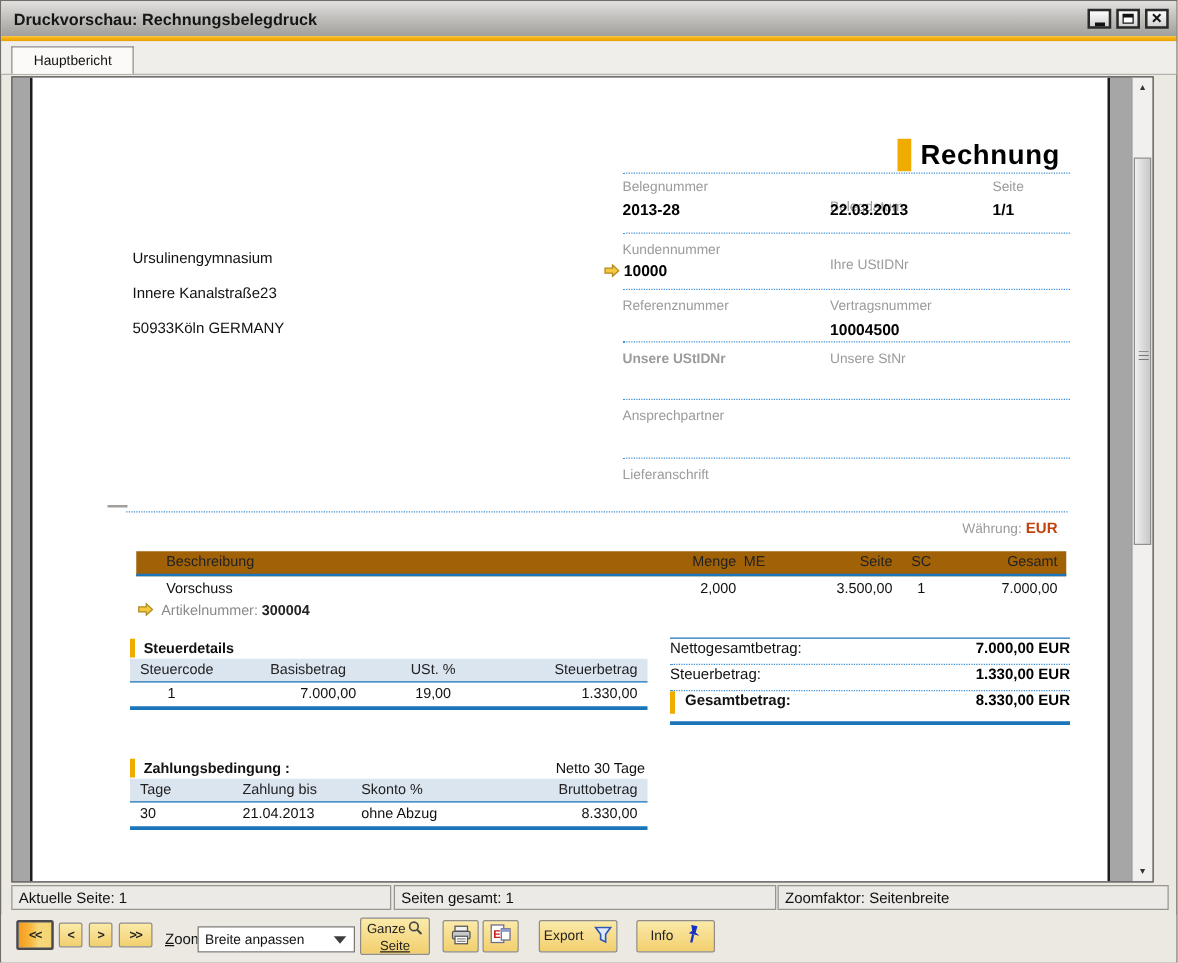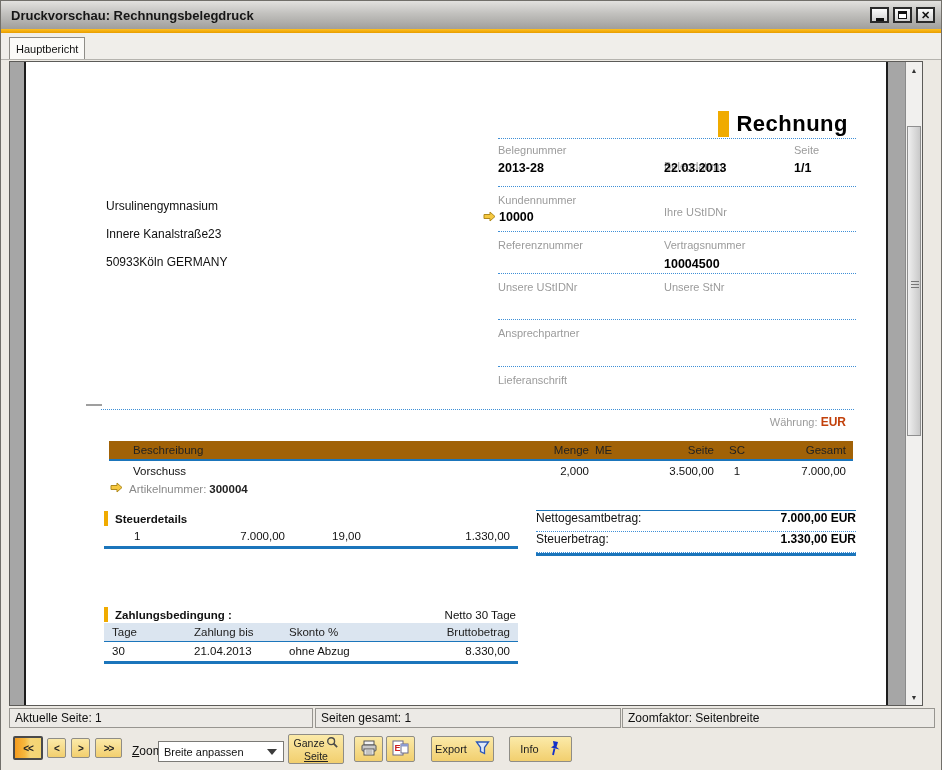--- a/index.html
+++ b/index.html
@@ -18,21 +18,21 @@
     border:2px solid #2a2a2a; display:flex; align-items:center; justify-content:center; cursor:default; }
   .winbtn .min-glyph { width:8px; height:3px; background:#111; margin-top:8px; }
   .winbtn .max-glyph { width:9px; height:8px; border:1px solid #111; border-top:3px solid #111; background:#fff; }
   .winbtn .x-glyph { font-size:11px; font-weight:bold; color:#111; line-height:1; }
   .goldstripe { position:absolute; left:0; top:28px; width:100%; height:4px;
     background:linear-gradient(#ffbf1f,#e89d00); }
 
   
   .tabrow { position:absolute; left:0; top:32px; width:100%; height:27px; background:#f0eeea;
     border-bottom:1px solid #b5b3ae; }
-  .tab { position:absolute; left:8px; bottom:0; height:22px; padding:0 6px; background:#fbfaf8;
+  .tab { position:absolute; left:8px; bottom:0; height:22px; padding:0 17px; background:#fbfaf8;
     border:1px solid #8f8d88; border-bottom:none; font-size:11px; color:#111;
     display:flex; align-items:center; }
 
   
   .preview { position:absolute; left:8px; top:60px; width:914px; height:645px;
     border:1px solid #5c5b58; background:#a6a6a6; overflow:hidden; }
   .page { position:absolute; left:14px; top:0; width:864px; height:643px; background:#ffffff;
     border-left:2px solid #1c1c1c; border-right:2px solid #1c1c1c; }
   .page-content { position:relative; width:860px; height:643px; font-size:12px; color:#000; }
 
@@ -175,21 +175,21 @@
           <span class="val abs" style="left:-15px;top:99px;"><span class="linkarrow"><svg width="13" height="11" viewBox="0 0 13 11">
                   <path d="M1 3.5 h6 V1 L12 5.5 7 10 V7.5 H1 Z" fill="#f6c83f" stroke="#b08a1e" stroke-width="1"></path>
                 </svg></span><span>10000</span></span>
           <div class="dotline abs" style="left:0;top:120px;width:358px;"></div>
 
           <span class="lbl abs fcol1" style="top:128px;">Referenznummer</span>
           <span class="lbl abs fcol2" style="top:128px;">Vertragsnummer</span>
           <span class="val abs fcol2" style="top:146px;">10004500</span>
           <div class="dotline abs" style="left:0;top:162px;width:358px;"></div>
 
-          <span class="lbl abs fcol1" style="top:170px;">Unsere UStIDNr</span>
+          <span class="lbl abs fcol1" style="top:170px;font-weight:bold;">Unsere UStIDNr</span>
           <span class="lbl abs fcol2" style="top:170px;">Unsere StNr</span>
           <div class="dotline abs" style="left:0;top:208px;width:358px;"></div>
 
           <span class="lbl abs fcol1" style="top:216px;">Ansprechpartner</span>
           <div class="dotline abs" style="left:0;top:255px;width:358px;"></div>
 
           <span class="lbl abs fcol1" style="top:263px;">Lieferanschrift</span>
         </div>
 
         <div class="dashmark"></div>
@@ -223,37 +223,48 @@
               </svg></span>
           <span class="alabel">Artikelnummer:</span>
           <span class="avalue">300004</span>
         </div>
 
         <div class="btable" style="left:78px; top:448px;">
           <div class="title">
             <div class="obar"></div>
             <span>Steuerdetails</span>
           </div>
+          <div class="hrow">
+            <span class="s1">Steuercode</span>
+            <span class="s2" style="text-align:center;padding-right:0;">Basisbetrag</span>
+            <span class="s3">USt. %</span>
+            <span class="s4">Steuerbetrag</span>
+          </div>
           <div class="drow">
             <span class="s1" style="padding-left:30px;">1</span>
             <span class="s2">7.000,00</span>
             <span class="s3">19,00</span>
             <span class="s4">1.330,00</span>
           </div>
           <div class="bline"></div>
         </div>
 
         <div class="totals">
           <div class="trow">
             <span class="tl">Nettogesamtbetrag:</span>
             <span class="tv">7.000,00 EUR</span>
           </div>
           <div class="trow">
             <span class="tl">Steuerbetrag:</span>
             <span class="tv">1.330,00 EUR</span>
+          </div>
+          <div class="trow last">
+            <div class="obar"></div>
+            <span class="tl">Gesamtbetrag:</span>
+            <span class="tv">8.330,00 EUR</span>
           </div>
           <div class="bline"></div>
         </div>
 
         <div class="btable" style="left:78px; top:544px;">
           <div class="title">
             <div class="obar"></div>
             <span>Zahlungsbedingung  :</span>
             <span class="cond">Netto 30 Tage</span>
           </div>

